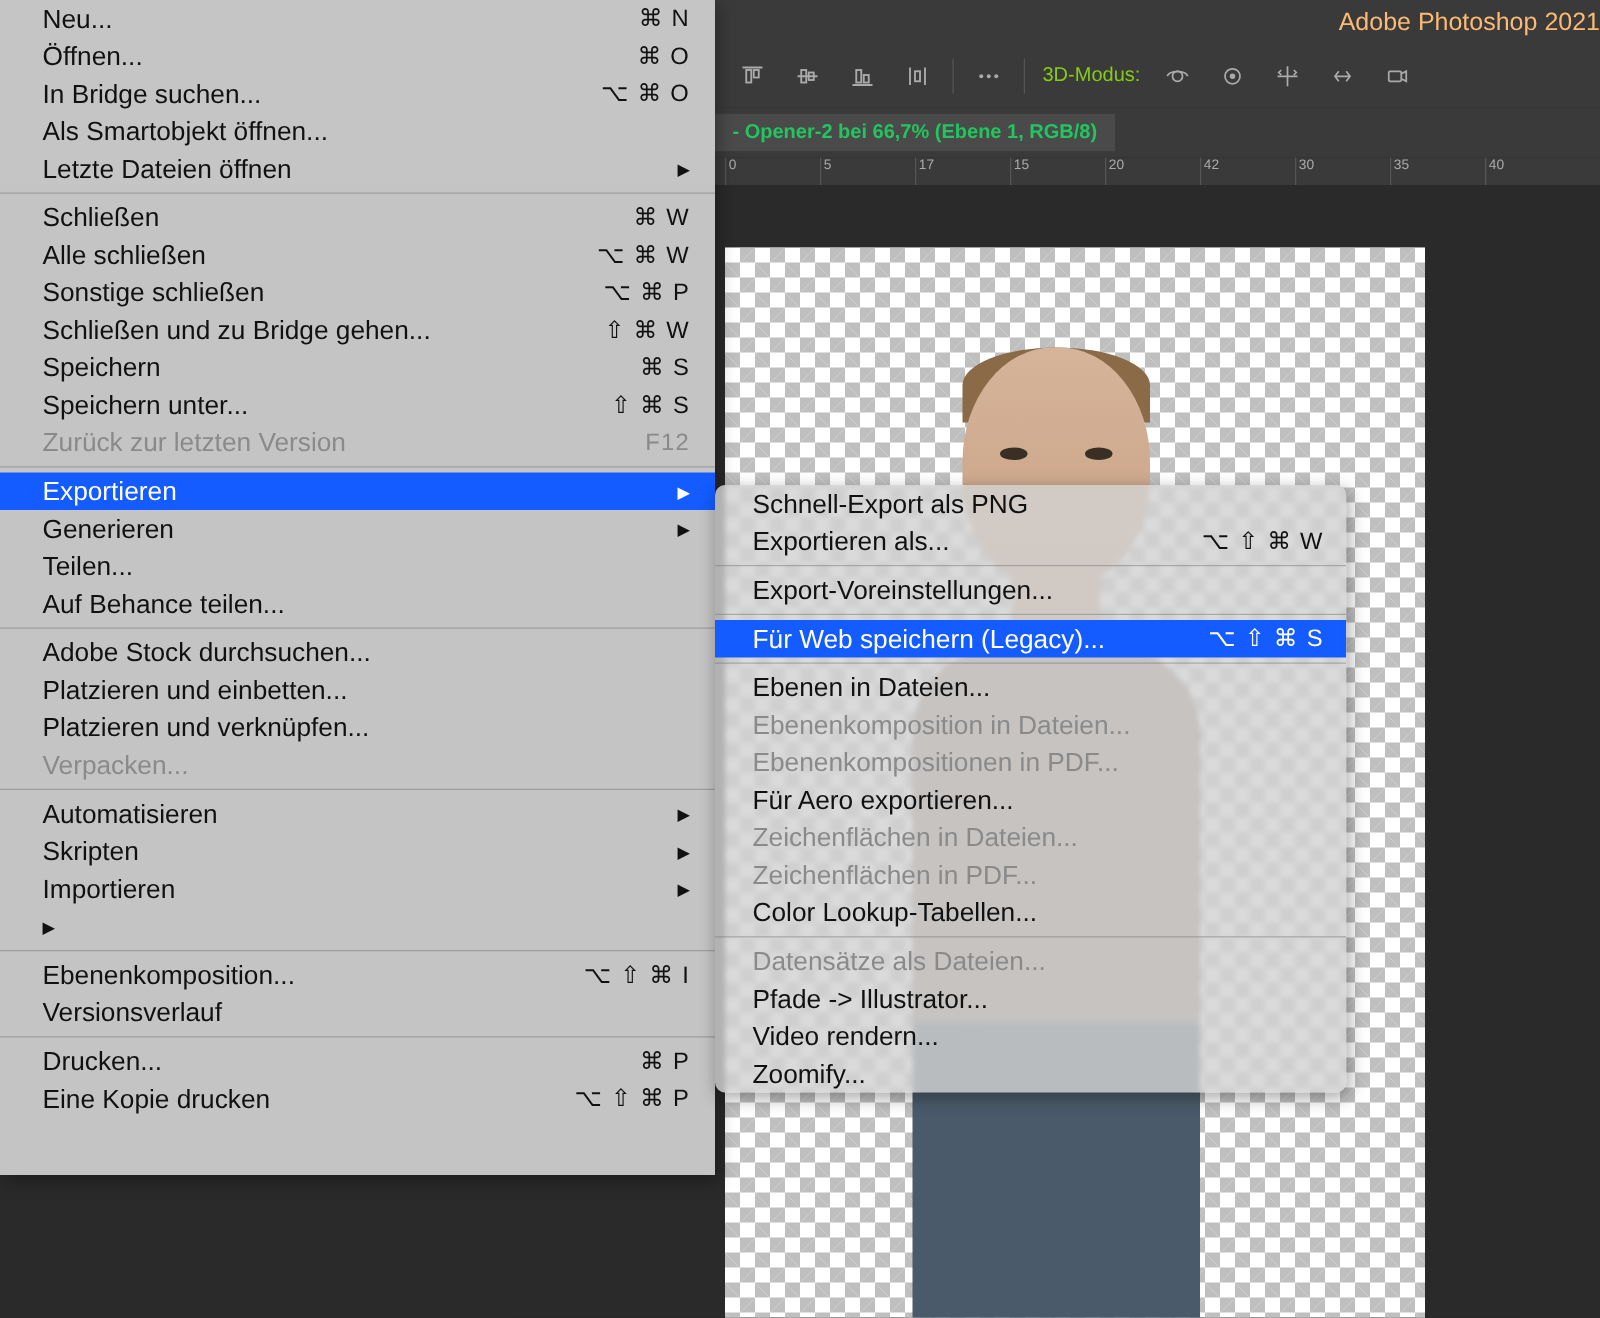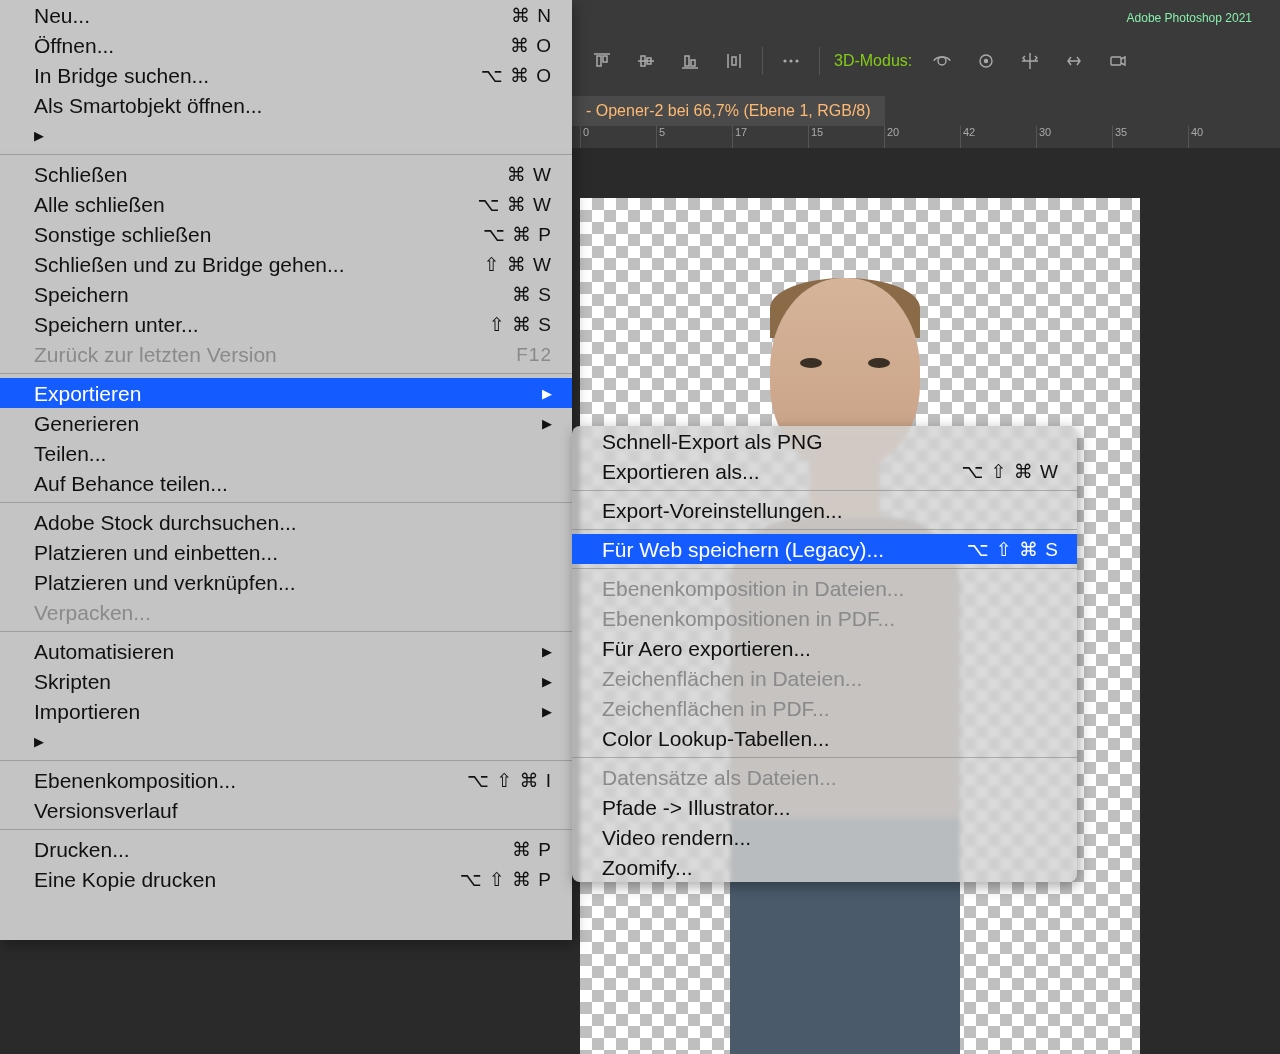--- a/index.html
+++ b/index.html
@@ -1,23 +1,23 @@
 <!DOCTYPE html>
 <html><head>
 <meta charset="utf-8">
 <style>
 html,body{margin:0;padding:0;width:1280px;height:1054px;overflow:hidden;background:#2a2a2a;font-family:-apple-system,"Helvetica Neue",Arial,sans-serif;}
 .stage{position:relative;width:1280px;height:1054px;}
-.titlebar{position:absolute;top:0;left:0;right:0;height:36px;background:#3a3a3a;display:flex;align-items:center;justify-content:flex-end;color:#86efac;font-size:12px;font-weight:400;padding-right:28px;}
+.titlebar{position:absolute;top:0;left:0;right:0;height:36px;background:#3a3a3a;display:flex;align-items:center;justify-content:flex-end;color:#fdba74;font-size:20px;font-weight:400;padding-right:0;}
 .toolbar{position:absolute;top:36px;left:0;right:0;height:50px;background:#3a3a3a;display:flex;align-items:center;color:#999;font-size:17px;padding-left:580px;}
 .tool-icon{width:44px;height:44px;display:flex;align-items:center;justify-content:center;color:#aaa;}
 .tool-icon svg{width:20px;height:20px;}
 .tool-sep{width:1px;height:28px;background:#555;margin:0 6px;}
 .tool-label{color:#84cc16;font-size:16px;margin:0 8px;}
-.doctab{position:absolute;top:86px;left:0;height:40px;background:#3a3a3a;color:#fdba74;font-size:16px;font-weight:400;padding:0 16px 0 580px;display:flex;align-items:flex-end;width:100%;box-sizing:border-box;}
+.doctab{position:absolute;top:86px;left:0;height:40px;background:#3a3a3a;color:#22c55e;font-size:16px;font-weight:700;padding:0 16px 0 580px;display:flex;align-items:center;width:100%;box-sizing:border-box;}
 .doctab-active{background:#4a4a4a;padding:6px 14px;margin-left:-8px;}
 .workarea{position:absolute;top:126px;left:0;right:0;bottom:0;background:#2a2a2a;}
 .ruler-h{position:absolute;top:0;left:0;right:0;height:22px;background:#3a3a3a;color:#aaa;font-size:11px;display:flex;align-items:flex-end;}
 .ruler-tick{position:absolute;height:22px;border-left:1px solid #555;display:flex;align-items:flex-start;padding-left:2px;color:#aaa;font-size:11px;}
 .canvas-holder{position:absolute;top:22px;left:580px;width:560px;height:910px;}
 .canvas{position:absolute;left:0;top:50px;width:560px;height:860px;
   background-image:
     linear-gradient(45deg,#bfbfbf 25%,transparent 25%),
     linear-gradient(-45deg,#bfbfbf 25%,transparent 25%),
     linear-gradient(45deg,transparent 75%,#bfbfbf 75%),
@@ -31,21 +31,21 @@
 .hair{position:absolute;top:-16px;left:70px;width:190px;height:300px;border-radius:50% 50% 30% 30%;background:linear-gradient(180deg,#8a6a47,#6d5236);z-index:-1;}
 .hair-part{position:absolute;top:0;left:90px;width:150px;height:60px;border-radius:50% 50% 0 0;background:#8a6a47;}
 .eyeL{position:absolute;top:80px;left:120px;width:22px;height:10px;border-radius:50%;background:#3a2f25;}
 .eyeR{position:absolute;top:80px;left:188px;width:22px;height:10px;border-radius:50%;background:#3a2f25;}
 .neck{position:absolute;top:180px;left:130px;width:70px;height:60px;background:#c9a185;}
 .torso{position:absolute;top:240px;left:50px;width:230px;height:320px;border-radius:70px 70px 0 0;background:#8e7f74;}
 .watch{position:absolute;top:540px;left:86px;width:22px;height:30px;background:#222;border-radius:4px;}
 .jeans{position:absolute;top:540px;left:50px;width:230px;height:300px;background:#4a5a6a;}
 .menu{position:absolute;left:0;width:572px;background:rgba(200,200,200,0.98);color:#111;font-size:21px;line-height:29px;box-shadow:2px 4px 14px rgba(0,0,0,.35);}
 .menu-file{top:0;height:940px;}
-.menu-sub{top:388px;left:572px;width:505px;z-index:120;border-radius:8px;overflow:hidden;background:rgba(210,210,210,0.82);backdrop-filter:blur(2px);margin-top:38px;}
+.menu-sub{top:388px;left:572px;width:505px;z-index:120;border-radius:8px;overflow:hidden;background:rgba(210,210,210,0.82);backdrop-filter:blur(2px);}
 .mi{display:flex;align-items:center;justify-content:space-between;padding:0 20px 0 34px;height:30px;gap:31px;}
 .mi.sep{height:0;border-top:1px solid rgba(120,120,120,.5);margin:4px 0;padding:0;}
 .mi.disabled{color:#8a8a8a;}
 .mi.hi{background:#145cff;color:#fff;}
 .mi .sc{font-size:19px;color:inherit;font-weight:400;letter-spacing:1px;}
 .mi .arrow{font-size:13px;}
 .menu-sub .mi{padding:0 18px 0 30px;}
 </style>
 </head>
 <body>
@@ -168,20 +168,21 @@
       </div>
       <div class="mi">
         <span>In Bridge suchen...</span>
         <span class="sc">⌥ ⌘ O</span>
       </div>
       <div class="mi">
         <span>Als Smartobjekt öffnen...</span>
         <span></span>
       </div>
       <div class="mi">
+        <span>Letzte Dateien öffnen</span>
         <span class="arrow">▶</span>
       </div>
       <div class="mi sep"></div>
       <div class="mi">
         <span>Schließen</span>
         <span class="sc">⌘ W</span>
       </div>
       <div class="mi">
         <span>Alle schließen</span>
         <span class="sc">⌥ ⌘ W</span>
@@ -288,20 +289,24 @@
       <div class="mi">
         <span>Export-Voreinstellungen...</span>
         <span></span>
       </div>
       <div class="mi sep"></div>
       <div class="mi hi">
         <span>Für Web speichern (Legacy)...</span>
         <span class="sc">⌥ ⇧ ⌘ S</span>
       </div>
       <div class="mi sep"></div>
+      <div class="mi">
+        <span>Ebenen in Dateien...</span>
+        <span></span>
+      </div>
       <div class="mi disabled">
         <span>Ebenenkomposition in Dateien...</span>
         <span></span>
       </div>
       <div class="mi disabled">
         <span>Ebenenkompositionen in PDF...</span>
         <span></span>
       </div>
       <div class="mi">
         <span>Für Aero exportieren...</span>

